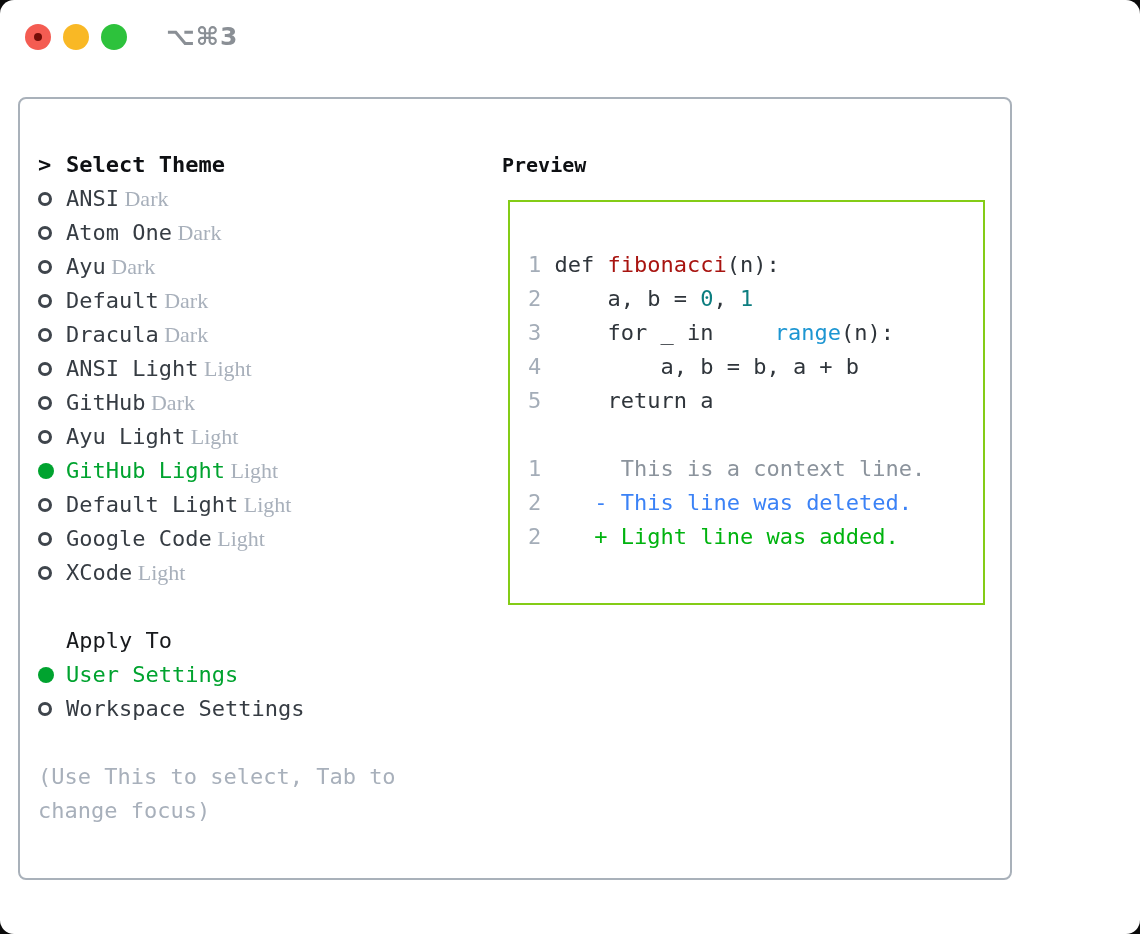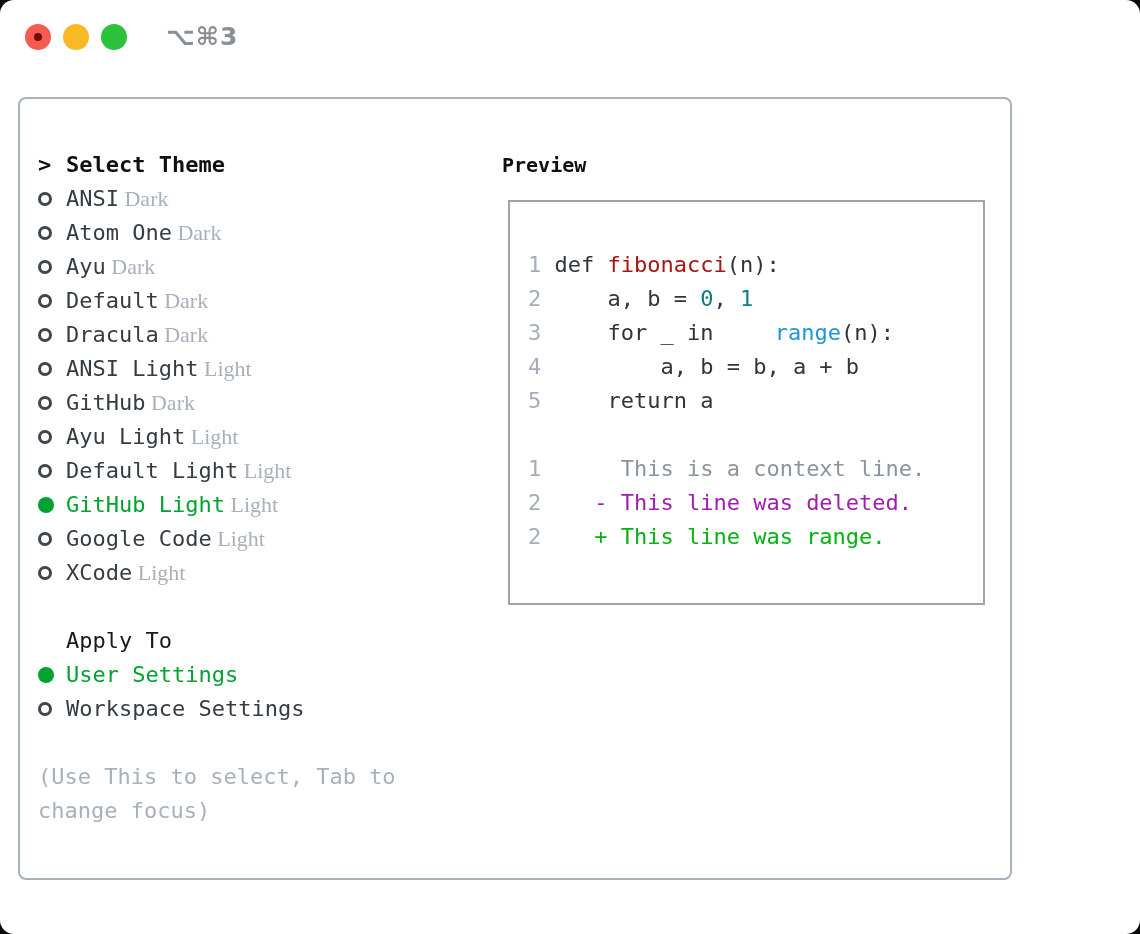--- a/index.html
+++ b/index.html
@@ -56,32 +56,32 @@
   .suffix{color:#a8b0bb;font-family:Liberation Serif, serif;}
   .spacer{height:34px;}
   .hint{color:#a8b0bb;}
   
   .preview-title{
     position:absolute;left:482px;top:49px;height:34px;line-height:34px;
     font-size:20px;font-weight:bold;color:#0e1013;
   }
   .preview-box{
     position:absolute;left:488px;top:101px;width:477px;height:405px;
-    border:2px solid #a3a3a3;box-sizing:border-box;background:#fff;
+    border:2px solid #84cc16;box-sizing:border-box;background:#fff;
     overflow:hidden;
   }
   .preview-code{padding:46px 0 0 18px;font-size:22px;}
   .pline{height:34px;line-height:34px;white-space:pre;}
   .lnum{display:inline-block;width:1ch;margin-right:1ch;color:#a4adb8;}
   .seg-plain{color:#2f353b;}
   .seg-function{color:#a81410;}
   .seg-number{color:#0d7e80;}
   .seg-builtin{color:#1d96d2;margin-left:48px;}
   .seg-context{color:#8b939c;}
-  .seg-deleted{color:#a21caf;}
+  .seg-deleted{color:#3b82f6;}
   .seg-added{color:#00b30f;}
 </style>
 </head>
 <body>
 
 <div class="window">
 
   <div class="titlebar">
     <span class="light red"></span>
     <span class="light yellow"></span>
@@ -99,22 +99,22 @@
 
       <div>
           <div class="row"><span class="marker"><span class="dot"></span></span><span><span class="theme-name">ANSI</span><span class="suffix"> Dark</span></span></div>
           <div class="row"><span class="marker"><span class="dot"></span></span><span><span class="theme-name">Atom One</span><span class="suffix"> Dark</span></span></div>
           <div class="row"><span class="marker"><span class="dot"></span></span><span><span class="theme-name">Ayu</span><span class="suffix"> Dark</span></span></div>
           <div class="row"><span class="marker"><span class="dot"></span></span><span><span class="theme-name">Default</span><span class="suffix"> Dark</span></span></div>
           <div class="row"><span class="marker"><span class="dot"></span></span><span><span class="theme-name">Dracula</span><span class="suffix"> Dark</span></span></div>
           <div class="row"><span class="marker"><span class="dot"></span></span><span><span class="theme-name">ANSI Light</span><span class="suffix"> Light</span></span></div>
           <div class="row"><span class="marker"><span class="dot"></span></span><span><span class="theme-name">GitHub</span><span class="suffix"> Dark</span></span></div>
           <div class="row"><span class="marker"><span class="dot"></span></span><span><span class="theme-name">Ayu Light</span><span class="suffix"> Light</span></span></div>
+          <div class="row"><span class="marker"><span class="dot filled"></span></span><span><span class="theme-name selected">GitHub Light</span><span class="suffix"> Light</span></span></div>
           <div class="row"><span class="marker"><span class="dot"></span></span><span><span class="theme-name">Default Light</span><span class="suffix"> Light</span></span></div>
-          <div class="row"><span class="marker"><span class="dot filled"></span></span><span><span class="theme-name selected">GitHub Light</span><span class="suffix"> Light</span></span></div>
           <div class="row"><span class="marker"><span class="dot"></span></span><span><span class="theme-name">Google Code</span><span class="suffix"> Light</span></span></div>
           <div class="row"><span class="marker"><span class="dot"></span></span><span><span class="theme-name">XCode</span><span class="suffix"> Light</span></span></div>
         </div>
 
       <div class="spacer"></div>
 
       <div class="row">
         <span class="marker"></span>
         <span class="apply-label">Apply To</span>
       </div>
@@ -137,18 +137,18 @@
     <div class="preview-box">
       <div class="preview-code">
           <div class="pline"><span class="lnum">1</span><span class="seg-plain">def </span><span class="seg-function">fibonacci</span><span class="seg-plain">(n):</span></div>
           <div class="pline"><span class="lnum">2</span><span class="seg-plain">    a, b = </span><span class="seg-number">0</span><span class="seg-plain">, </span><span class="seg-number">1</span></div>
           <div class="pline"><span class="lnum">3</span><span class="seg-plain">    for _ in </span><span class="seg-builtin">range</span><span class="seg-plain">(n):</span></div>
           <div class="pline"><span class="lnum">4</span><span class="seg-plain">        a, b = b, a + b</span></div>
           <div class="pline"><span class="lnum">5</span><span class="seg-plain">    return a</span></div>
           <div class="pline"><span class="lnum"></span></div>
           <div class="pline"><span class="lnum">1</span><span class="seg-context">     This is a context line.</span></div>
           <div class="pline"><span class="lnum">2</span><span class="seg-deleted">   - This line was deleted.</span></div>
-          <div class="pline"><span class="lnum">2</span><span class="seg-added">   + This line was range.</span></div>
+          <div class="pline"><span class="lnum">2</span><span class="seg-added">   + Light line was added.</span></div>
         </div>
     </div>
 
   </div>
 </div>
 
 </body></html>

